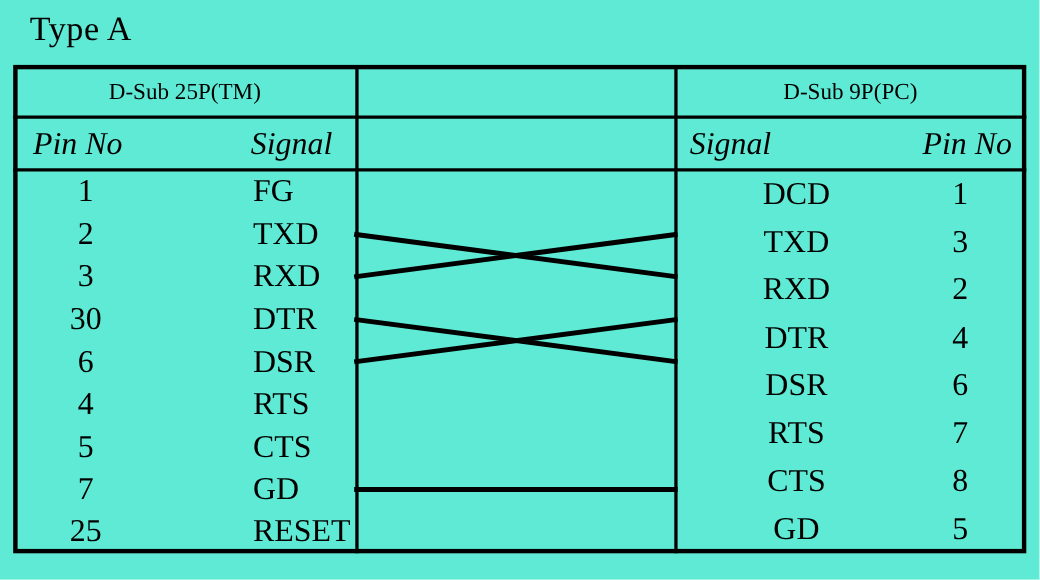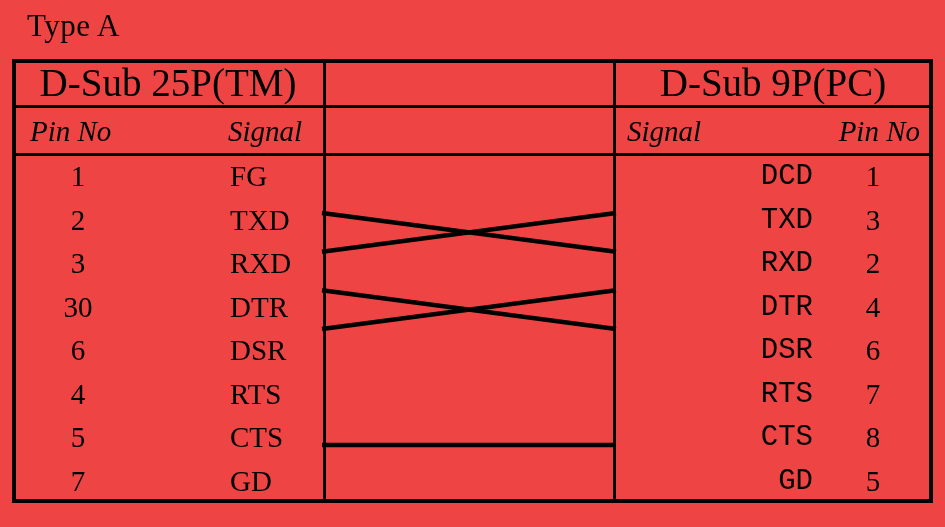--- a/index.html
+++ b/index.html
@@ -4,21 +4,21 @@
 <style>
   html, body {
     margin: 0;
     padding: 0;
     background: #ffffff;
   }
   .stage {
     position: relative;
     width: 945px;
     height: 527px;
-    background: #ef4444;
+    background: #5eead4;
     font-family: "Liberation Serif", "DejaVu Serif", serif;
     color: #000000;
     overflow: hidden;
   }
   .page-title {
     position: absolute;
     left: 27px;
     top: 8px;
     font-size: 31px;
     line-height: 36px;
@@ -29,21 +29,21 @@
     left: 0;
     top: 0;
     width: 945px;
     height: 527px;
   }
   .section-header {
     position: absolute;
     top: 59px;
     height: 48px;
     line-height: 48px;
-    font-size: 39px;
+    font-size: 21px;
     text-align: center;
     white-space: nowrap;
   }
   .hdr-left  { left: 12px;  width: 312px; }
   .hdr-right { left: 613px; width: 320px; }
   .sub-header {
     position: absolute;
     top: 107px;
     height: 48px;
     line-height: 48px;
@@ -75,22 +75,21 @@
     width: 132px;
     text-align: center;
   }
   .body-left .cell-sig {
     margin-left: 86px;
     text-align: center;
   }
   .body-right .cell-sig {
     flex: 1;
     padding-left: 22px;
-    text-align: right;
-    font-family: Liberation Mono, monospace;
+    text-align: center;
   }
   .body-right .cell-pin {
     width: 120px;
     text-align: center;
   }
 </style>
 </head>
 <body>
 
 <div class="stage">
@@ -150,20 +149,24 @@
         <span class="cell-sig">RTS</span>
       </div>
       <div class="pin-row">
         <span class="cell-pin">5</span>
         <span class="cell-sig">CTS</span>
       </div>
       <div class="pin-row">
         <span class="cell-pin">7</span>
         <span class="cell-sig">GD</span>
       </div>
+      <div class="pin-row">
+        <span class="cell-pin">25</span>
+        <span class="cell-sig">RESET</span>
+      </div>
     </div>
   <div class="body-col body-right" id="body-right">
       <div class="pin-row">
         <span class="cell-sig">DCD</span>
         <span class="cell-pin">1</span>
       </div>
       <div class="pin-row">
         <span class="cell-sig">TXD</span>
         <span class="cell-pin">3</span>
       </div>

